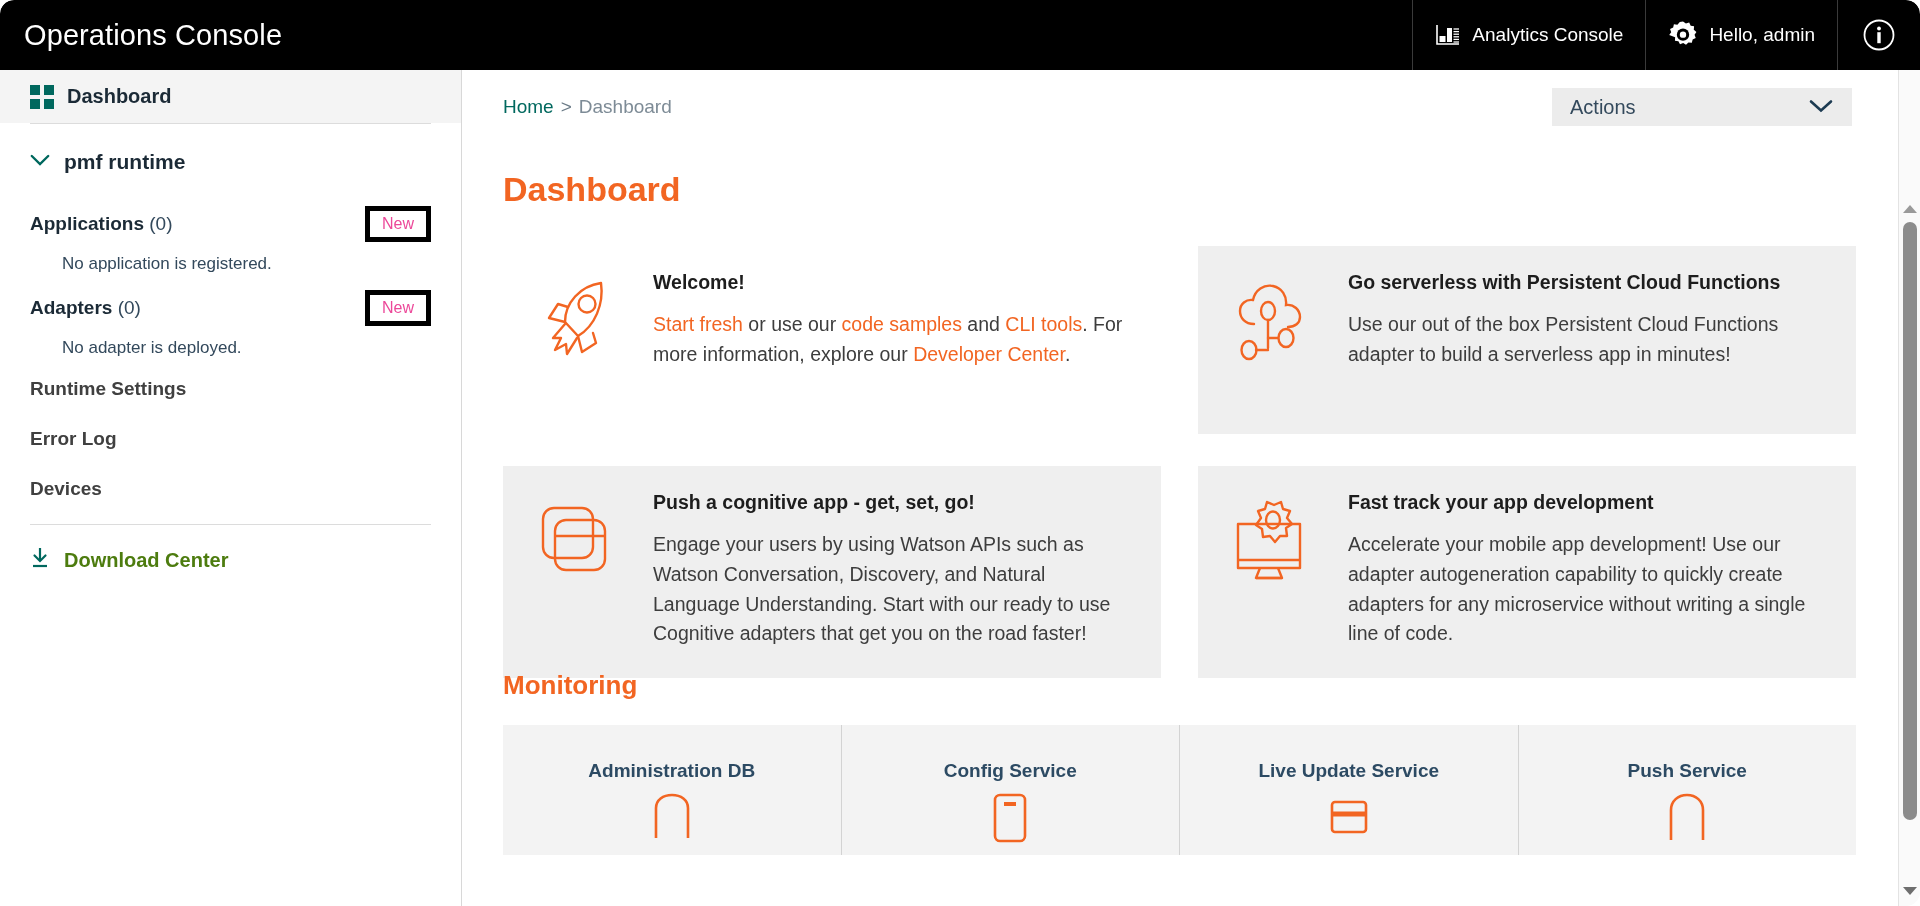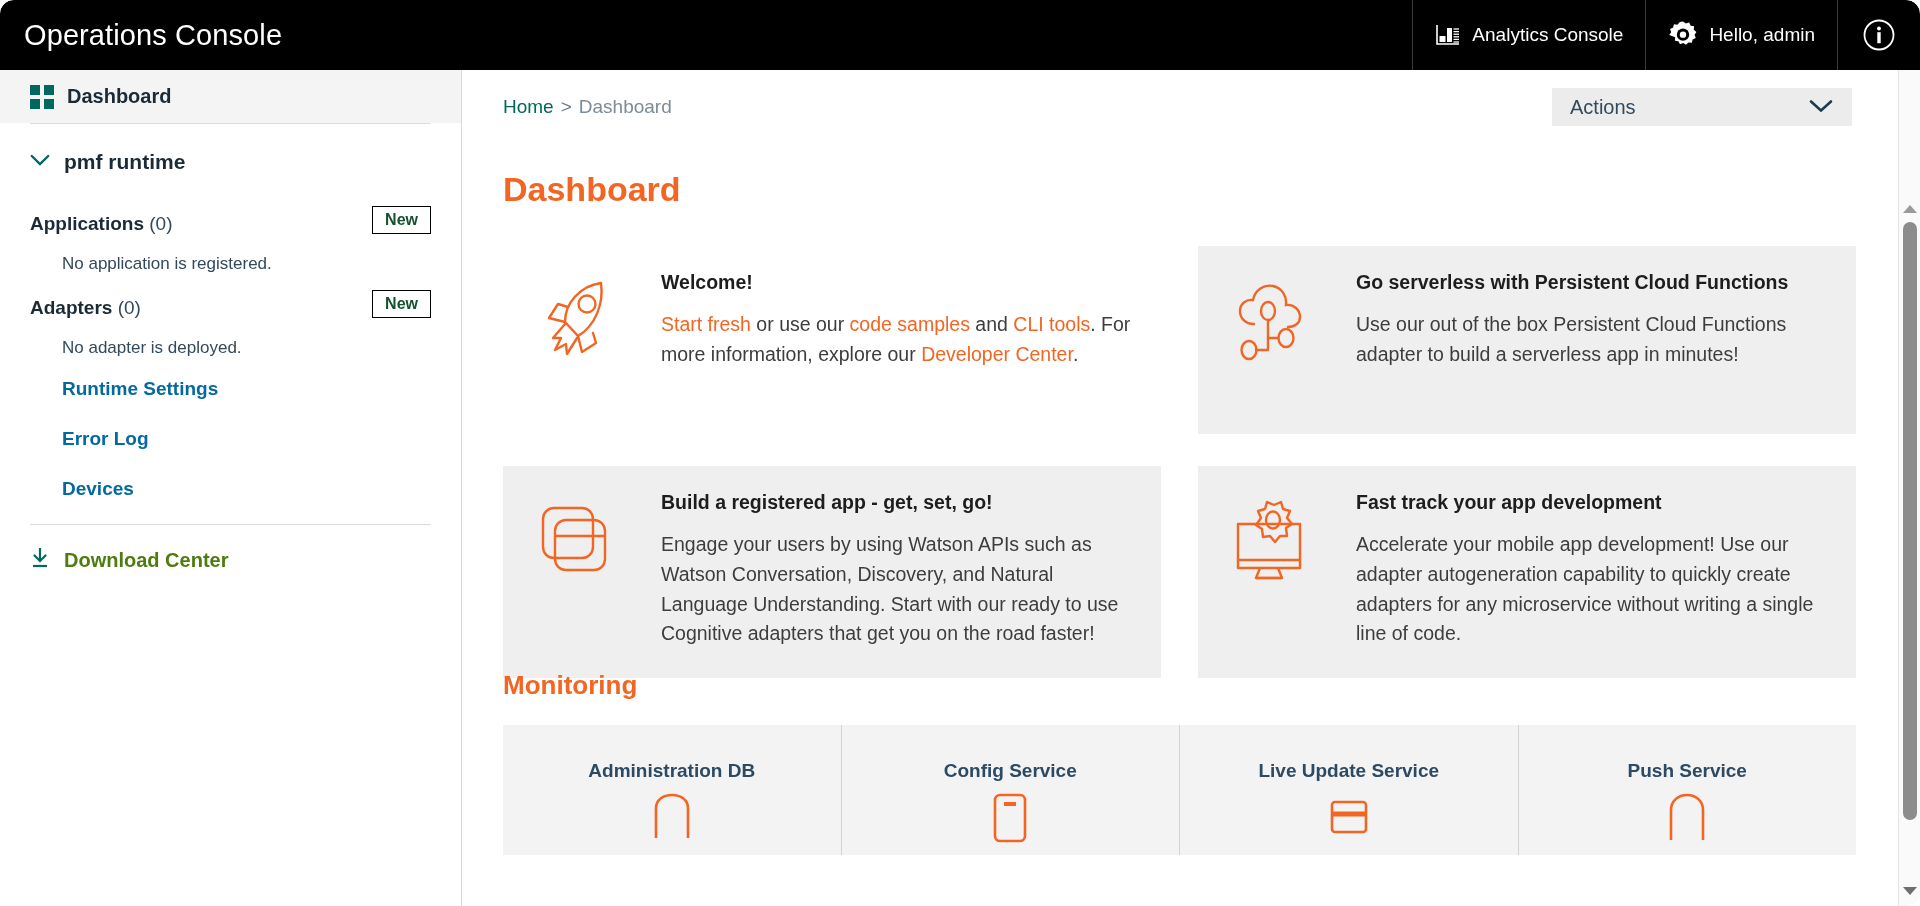--- a/index.html
+++ b/index.html
@@ -34,27 +34,27 @@
 
   .rt-row{ display:flex; align-items:center; gap:14px; padding:26px 0 22px 30px; }
   .rt-label{ font-size:21px; font-weight:700; color:#1b2a36; }
 
   .sec{ position:relative; display:flex; align-items:center;
         padding:0 30px 0 30px; height:40px; margin-top:8px; }
   .sec-title{ font-size:19px; color:#1b2a36; }
   .sec-title b{ font-weight:700; }
   .sec-title span{ font-weight:400; color:#33495c; }
   .newbtn{ position:absolute; right:30px; top:2px;
-    border:1px solid #000000; color:#14532d; background:#fff;
+    border:5px solid #000000; color:#ec4899; background:#fff;
     font-size:16px; padding:4px 12px; font-family:"Liberation Sans",sans-serif;
-    cursor:pointer;font-weight:bold; }
+    cursor:pointer; }
   .empty{ font-size:17px; color:#33495c; padding:10px 0 6px 62px; }
 
-  .nav{ font-size:19px; font-weight:700; color:#0369a1;
-        padding:14px 0 14px 30px;margin-left:32px; }
+  .nav{ font-size:19px; font-weight:700; color:#404040;
+        padding:14px 0 14px 30px; }
   .sb-div2{ height:1px; background:#dcdcdc; margin:10px 30px 0 30px; }
   .dl-row{ display:flex; align-items:center; gap:14px; padding:22px 0 0 30px; }
   .dl-label{ font-size:20px; font-weight:700; color:#4d7c0f; }
 
   
   .content{ position:absolute; left:463px; top:70px; width:1437px; height:836px;
             background:#fff; overflow:hidden; }
   .crumb{ position:absolute; left:40px; top:26px; font-size:19px; color:#7d8b96; }
   .crumb a{ color:#00685e; text-decoration:none; }
   .crumb .sep{ color:#6b7b87; margin:0 7px; }
@@ -62,21 +62,21 @@
   .actions{ position:absolute; right:48px; top:18px; width:300px; height:38px;
     background:#ececec; display:flex; align-items:center;
     justify-content:space-between; padding:16px 18px; cursor:pointer; }
   .actions span{ font-size:20px; color:#33495c; }
 
   .page-title{ position:absolute; left:40px; top:100px;
     font-size:34px; font-weight:700; color:#f26522; }
 
   .cards{ position:absolute; left:40px; top:176px; width:1353px;
     display:grid; grid-template-columns:658px 658px; grid-gap:32px 37px; }
-  .card{ background:#efefef; padding:24px 28px; display:flex; gap:34px; }
+  .card{ background:#efefef; padding:24px 28px; display:flex; gap:26px; }
   .card.plain{ background:#fff; }
   .card-ico{ flex:0 0 96px; display:flex; align-items:flex-start;
              justify-content:center; padding-top:8px; }
   .card-body{ flex:1 1 auto; }
   .card-h{ font-size:19.5px; font-weight:700; color:#1d1d1d;
            margin-bottom:16px; line-height:1.25; }
   .card-p{ font-size:19.5px; color:#3d3d3d; line-height:1.52; }
   .card-p a{ color:#f26522; text-decoration:none; }
 
   .w1{ height:188px; } .w2{ height:212px; }
@@ -273,21 +273,21 @@
         <div class="card-ico">
           <svg width="88" height="92" viewBox="0 0 88 92">
             <g fill="none" stroke="#f26522" stroke-width="2.4">
               <rect x="8" y="10" width="50" height="50" rx="11"></rect>
               <rect x="20" y="22" width="50" height="50" rx="11"></rect>
               <path d="M20 38 H70"></path>
             </g>
           </svg>
         </div>
         <div class="card-body">
-          <div class="card-h">Build a registered app - get, set, go!</div>
+          <div class="card-h">Push a cognitive app - get, set, go!</div>
           <div class="card-p">Engage your users by using Watson APIs such as Watson Conversation, Discovery, and Natural Language Understanding. Start with our ready to use Cognitive adapters that get you on the road faster!</div>
         </div>
       </div>
 
       <div class="card w2">
         <div class="card-ico">
           <svg width="88" height="92" viewBox="0 0 88 92">
             <g fill="none" stroke="#f26522" stroke-width="2.4" stroke-linejoin="round">
               <rect x="8" y="26" width="62" height="44"></rect>
               <path d="M8 62 H70"></path>

